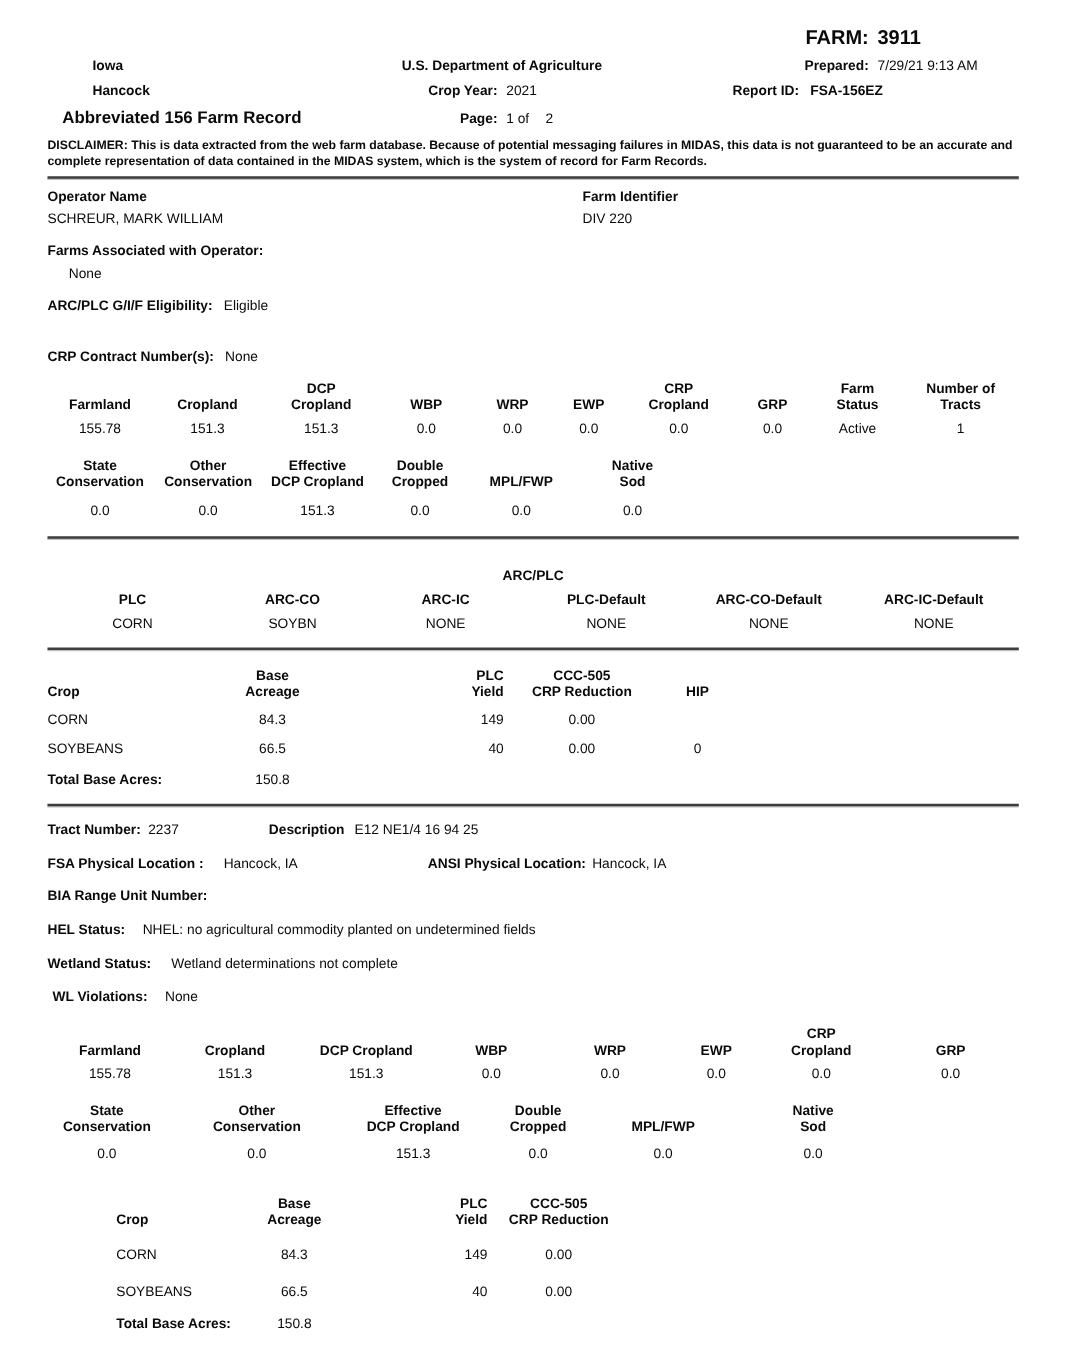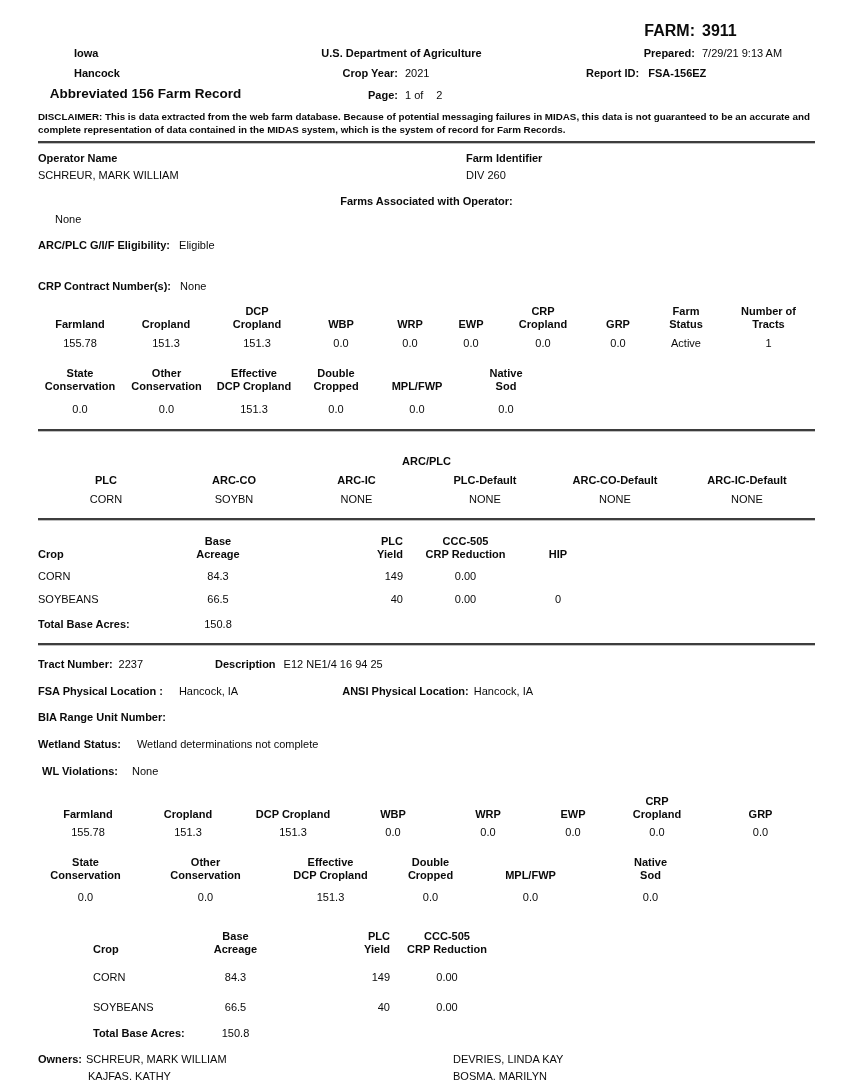--- a/index.html
+++ b/index.html
@@ -24,21 +24,21 @@
   .rv { margin-left: 7px; }
   .farm-line .rl, .farm-line .rv { font-size: 16px; font-weight: 700; }
   .pg2 { margin-left: 13px; }
 
   .disclaimer { margin-top: 7px; font-weight: 700; font-size: 9.8px; line-height: 1.34; }
 
   .rule { margin-top: 5px; height: 2px; background: #3d3d3d; box-shadow: 0 1px 0 #bfbfbf; }
 
   
   .op-grid { display: grid; grid-template-columns: 428px 1fr; margin-top: 9px; row-gap: 3px; }
-  .assoc { margin-top: 12px; text-align: center; }
+  .assoc { margin-top: 12px; }
   .assoc-val { margin-top: 4px; padding-left: 17px; }
   .elig { margin-top: 13px; }
   .inline-val { font-weight: 400; margin-left: 6px; }
   .crp-contract { margin-top: 27px; }
 
   
   .frow { display: flex; align-items: flex-end; }
   .frow .c { text-align: center; white-space: pre-line; line-height: 1.22; }
   .hd .c { font-weight: 700; }
 
@@ -123,21 +123,21 @@
   </div>
 
   <div class="disclaimer">DISCLAIMER:  This is data extracted from the web farm database.  Because of potential messaging failures in MIDAS, this data is not guaranteed to be an accurate and complete representation of data contained in the MIDAS system, which is the system of record for Farm Records.</div>
 
   <div class="rule"></div>
 
   <div class="op-grid">
     <div class="b">Operator Name</div>
     <div class="b">Farm Identifier</div>
     <div>SCHREUR, MARK WILLIAM</div>
-    <div>DIV 260</div>
+    <div>DIV 220</div>
   </div>
 
   <div class="assoc b">Farms Associated with Operator:</div>
   <div class="assoc-val">None</div>
 
   <div class="elig">
     <span class="b">ARC/PLC G/I/F Eligibility:</span>
     <span class="inline-val">Eligible</span>
   </div>
 
@@ -260,20 +260,24 @@
     <span class="b">FSA Physical Location :</span>
     <span style="margin-left:16px">Hancock, IA</span>
     <span class="b" style="margin-left:104px">ANSI Physical Location:</span>
     <span style="margin-left:5px">Hancock, IA</span>
   </div>
   <div class="tract-line">
     <span class="b">BIA Range Unit Number:</span>
     <span style="margin-left:6px"></span>
   </div>
   <div class="tract-line">
+    <span class="b">HEL Status:</span>
+    <span style="margin-left:14px">NHEL: no agricultural commodity planted on undetermined fields</span>
+  </div>
+  <div class="tract-line">
     <span class="b">Wetland Status:</span>
     <span style="margin-left:16px">Wetland determinations not complete</span>
   </div>
   <div class="tract-line" style="padding-left:4px">
     <span class="b">WL Violations:</span>
     <span style="margin-left:14px">None</span>
   </div>
 
   <div class="frow hd t5 mt16">
     <div class="c">Farmland</div>

